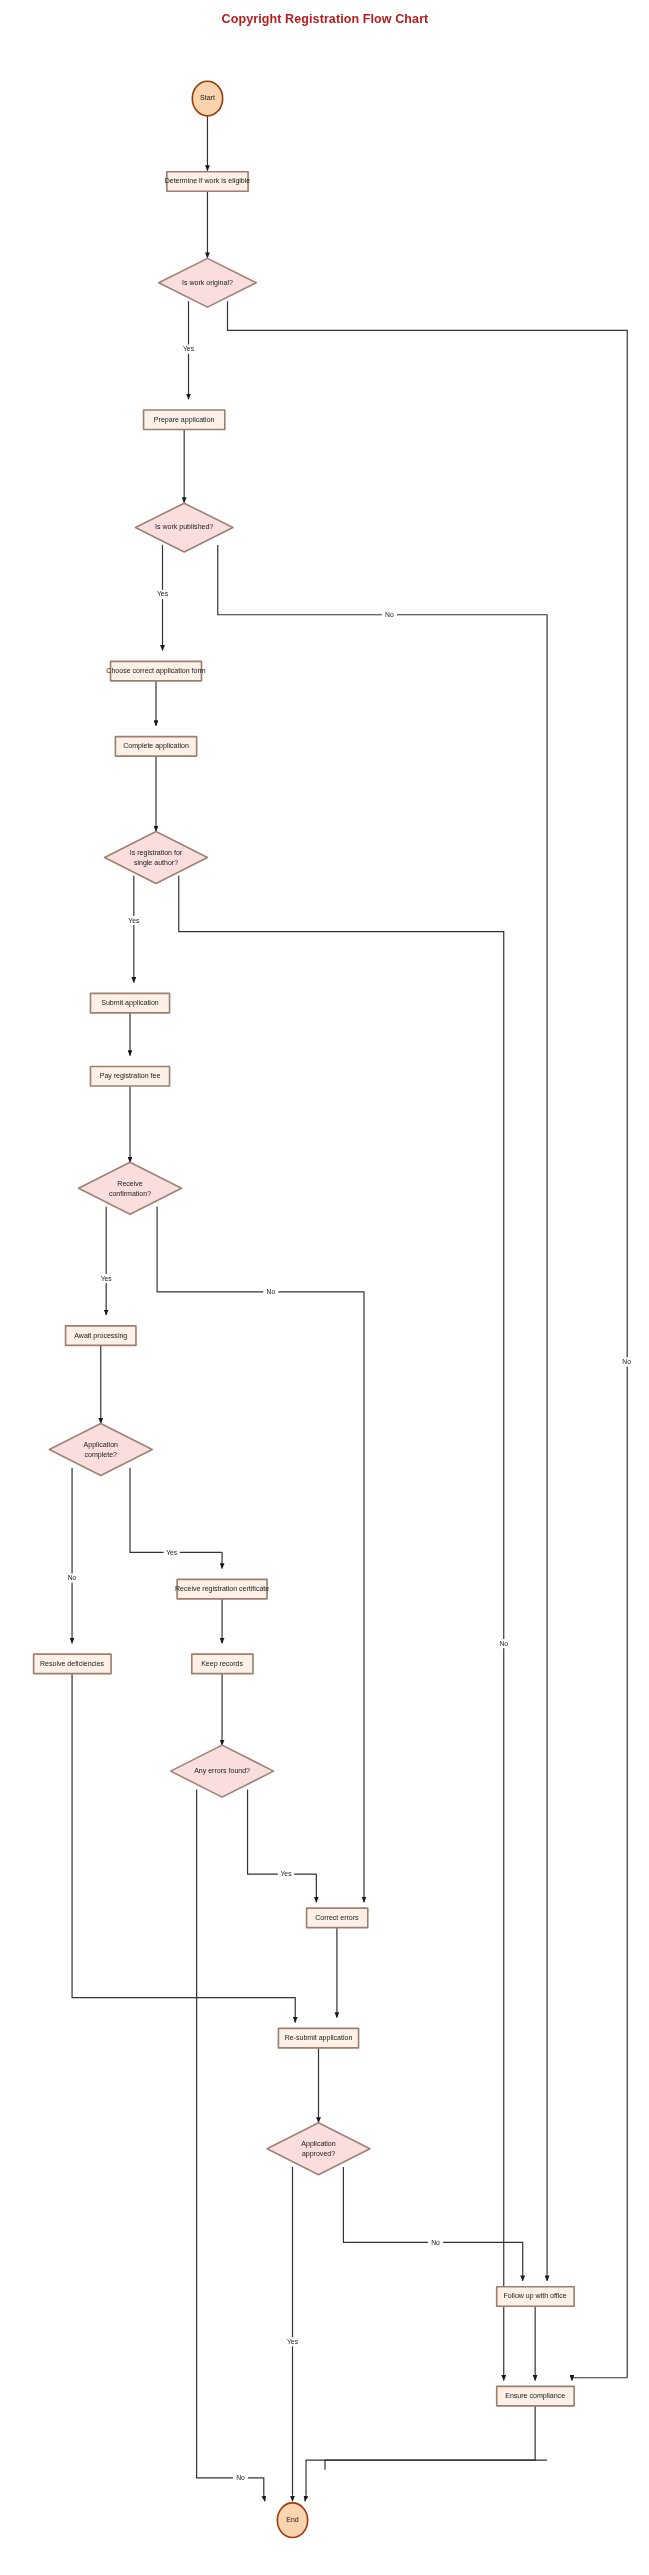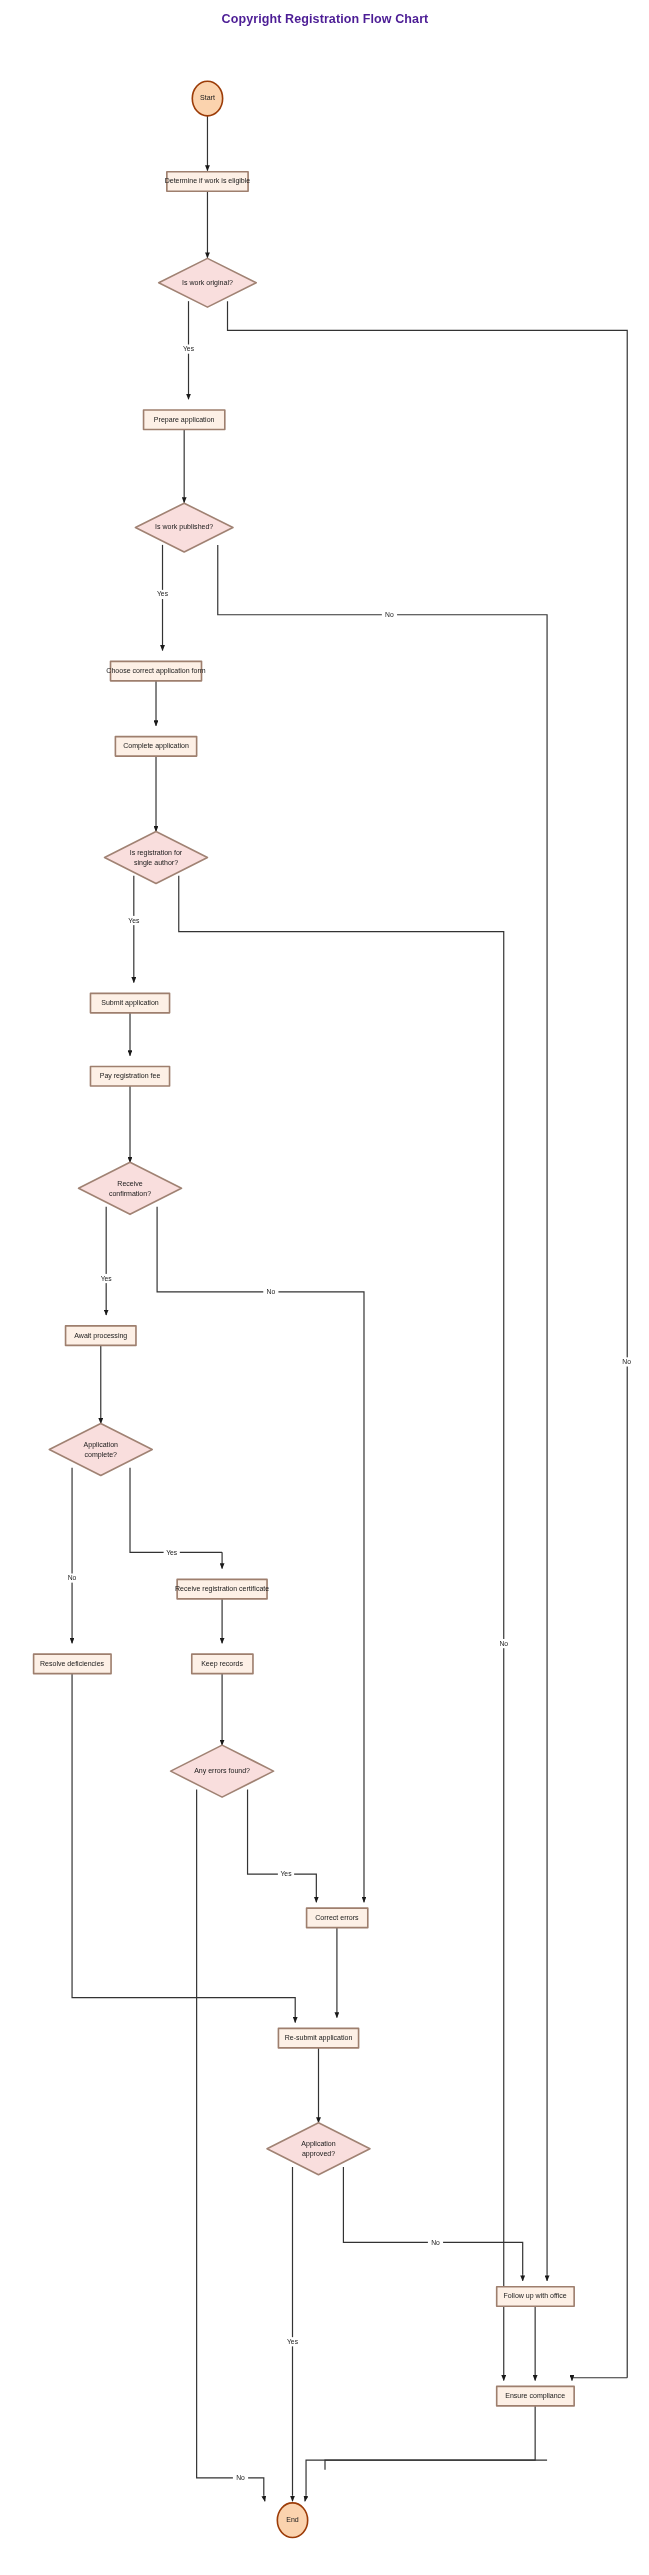--- a/index.html
+++ b/index.html
@@ -16,21 +16,21 @@
     overflow: hidden;
   }
   #chart-title {
     position: absolute;
     top: 12px;
     left: 0;
     width: 650px;
     text-align: center;
     font-size: 12.5px;
     font-weight: bold;
-    color: #4c1d95;
+    color: #b91c1c;
     letter-spacing: 0.1px;
   }
   #flow-svg {
     position: absolute;
     top: 0;
     left: 0;
     width: 650px;
     height: 2576px;
     display: block;
   }

